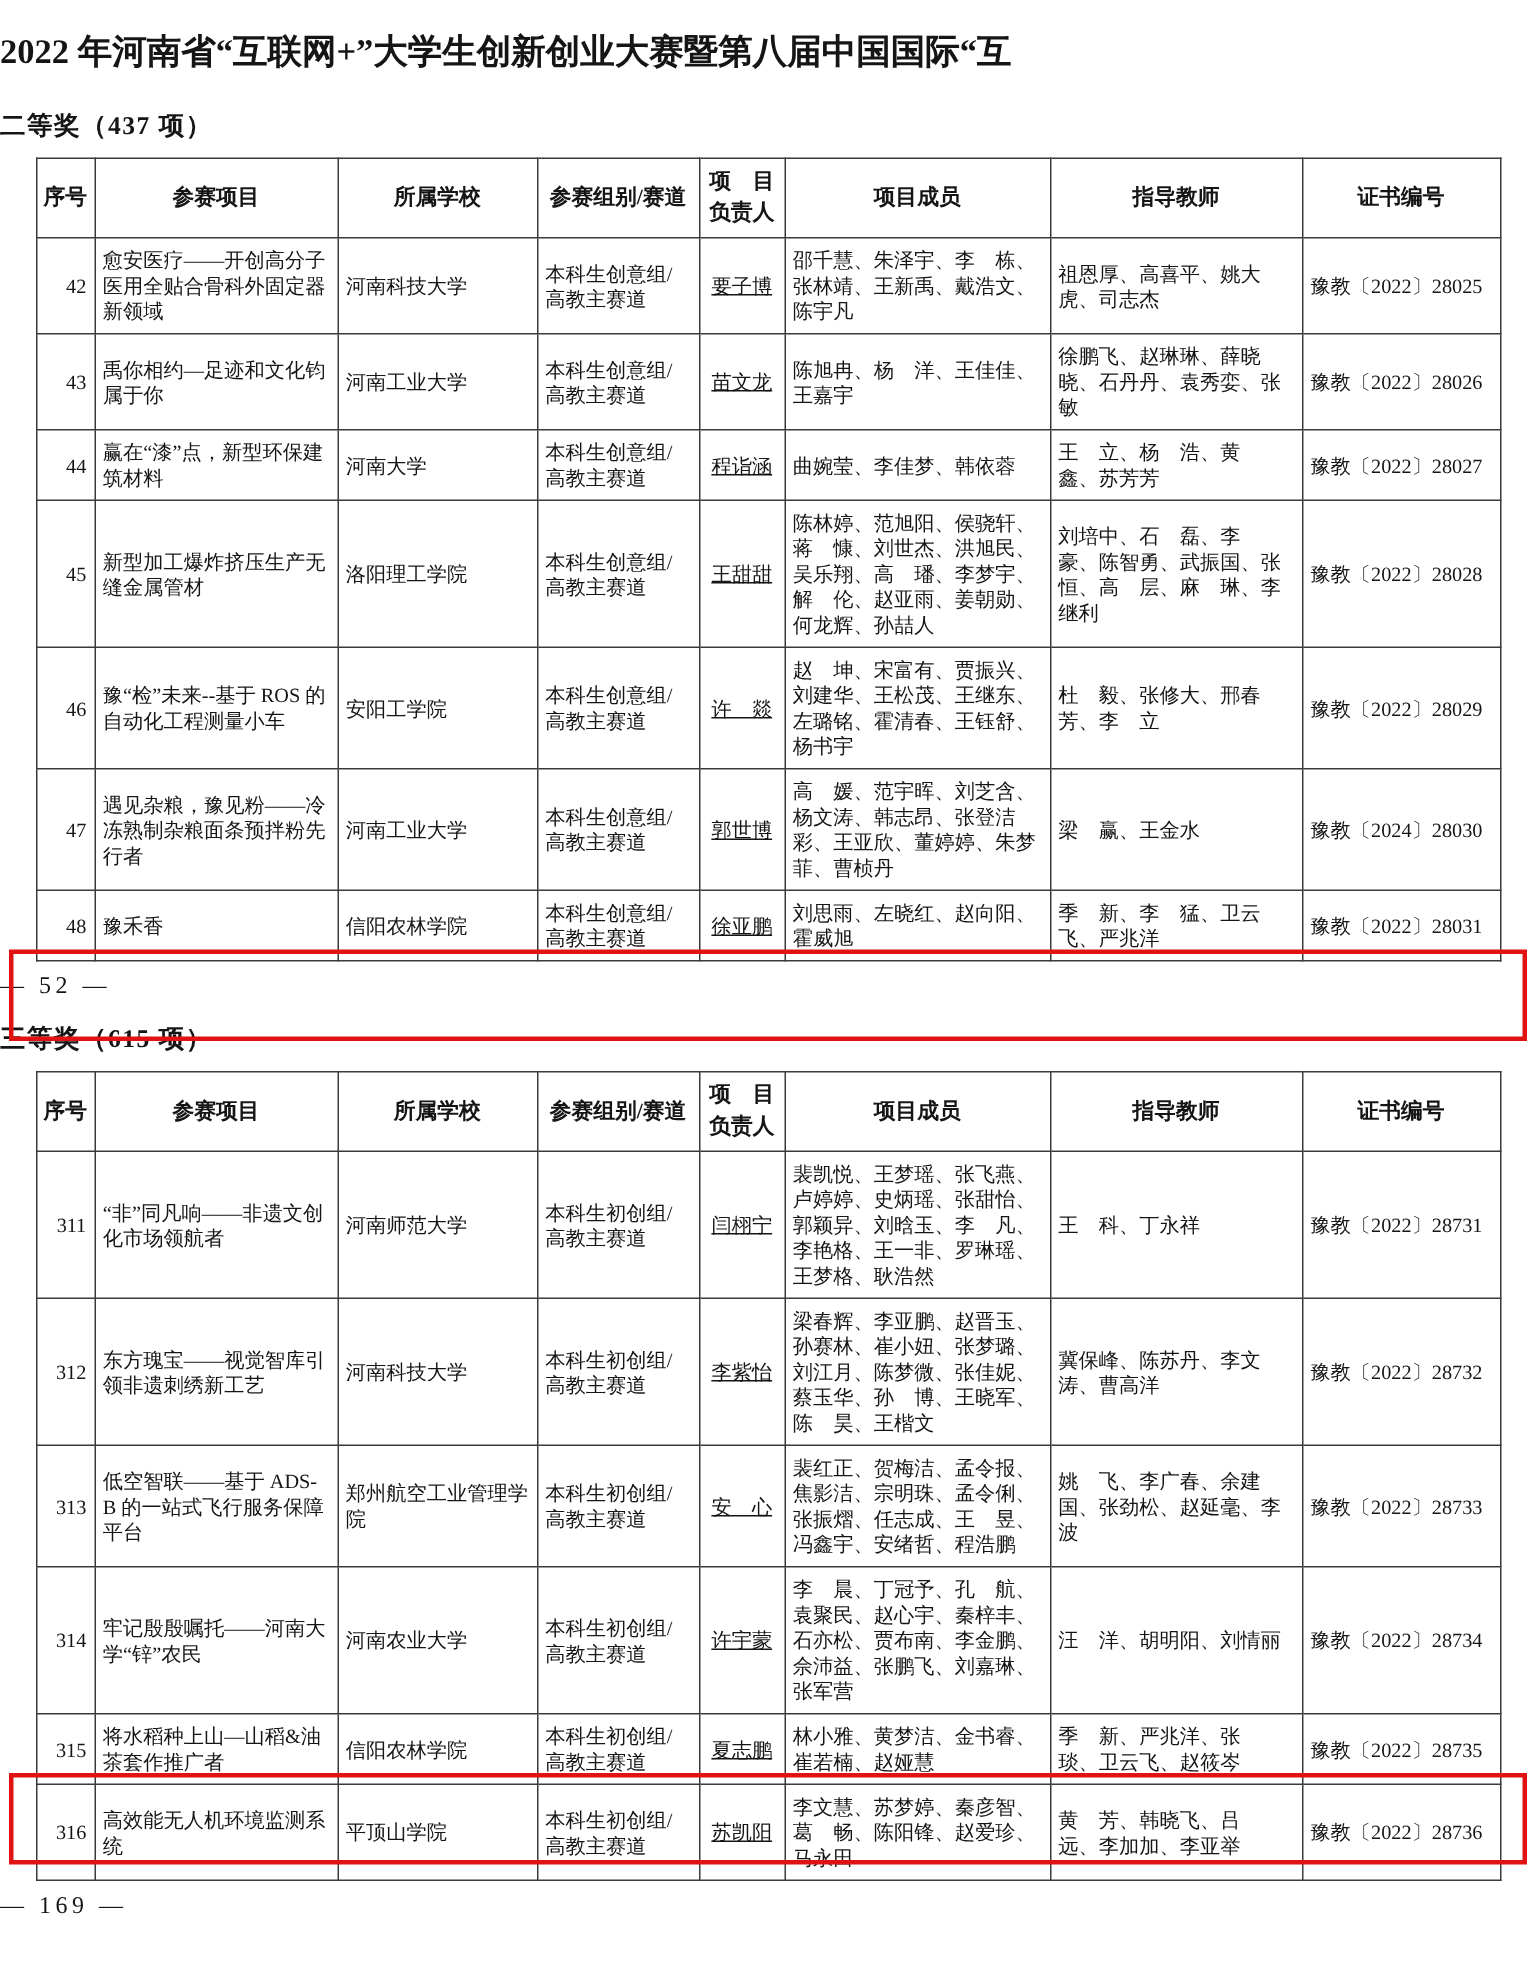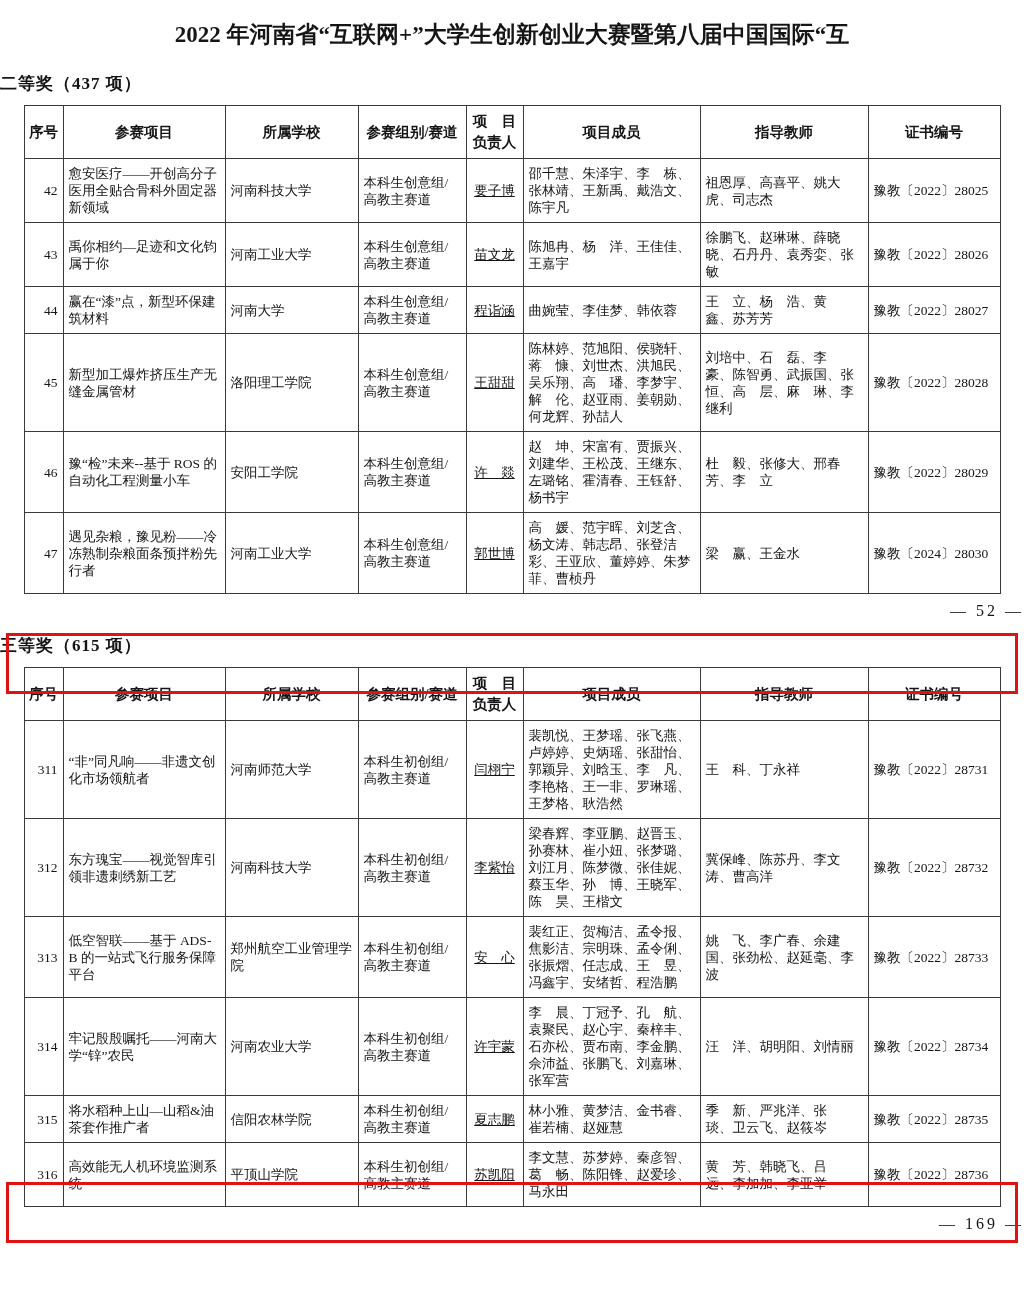--- a/index.html
+++ b/index.html
@@ -1,37 +1,37 @@
 <!DOCTYPE html>
 <html><head>
 <meta charset="utf-8">
 <style>
   html,body { margin:0; padding:0; }
   body {
     width:1024px; height:1310px; position:relative; overflow:hidden;
     background:#ffffff; color:#151515;
     font-family:"Liberation Serif","DejaVu Serif",serif;
   }
-  .doc-title { text-align:center; font-weight:bold; font-size:23px; line-height:46px; padding-top:12px; }
+  .doc-title { font-weight:bold; font-size:23px; line-height:46px; padding-top:12px; }
   .section-heading { text-align:left; font-weight:bold; font-size:17px; margin:14px 0 10px 0; letter-spacing:1px; }
   table.award-table { border-collapse:collapse; table-layout:fixed; width:976px; margin:0 auto; }
   table.award-table th, table.award-table td { border:1px solid #3a3a3a; }
   table.award-table th {
     font-size:14.5px; font-weight:bold; text-align:center; vertical-align:middle;
     padding:5px 2px; line-height:1.45; white-space:pre-line;
   }
   table.award-table td {
     font-size:13.5px; line-height:17px; vertical-align:middle;
     padding:6px 5px; word-break:break-all;
   }
   td.col-no { text-align:right; padding:6px 1px; }
   td.col-leader { text-align:center; padding:6px 2px;text-decoration:underline; }
   td.col-cert { white-space:nowrap; font-size:13px; padding:6px 1px 6px 3px; word-break:keep-all; }
   td.col-group { padding:6px 4px; }
-  .page-marker { text-align:right; font-size:16px; margin:8px 0 6px 0; letter-spacing:3px; }
+  .page-marker { text-align:left; font-size:16px; margin:8px 0 6px 0; letter-spacing:3px; }
   .red-box { position:absolute; border:3px solid #e01212; pointer-events:none; z-index:5; }
   col.c-no{width:39px} col.c-project{width:162px} col.c-school{width:133px}
   col.c-group{width:108px} col.c-leader{width:57px} col.c-members{width:177px}
   col.c-teachers{width:168px} col.c-cert{width:132px}
 </style>
 </head>
 <body>
 
 <div class="doc-title">
   <div>2022 年河南省“互联网+”大学生创新创业大赛暨第八届中国国际“互</div>
@@ -117,20 +117,30 @@
       <tr>
         <td class="col-no">47</td>
         <td class="col-project">遇见杂粮，豫见粉——冷冻熟制杂粮面条预拌粉先行者</td>
         <td class="col-school">河南工业大学</td>
         <td class="col-group">本科生创意组/高教主赛道</td>
         <td class="col-leader">郭世博</td>
         <td class="col-members">高　媛、范宇晖、刘芝含、杨文涛、韩志昂、张登洁彩、王亚欣、董婷婷、朱梦菲、曹桢丹</td>
         <td class="col-teachers">梁　赢、王金水</td>
         <td class="col-cert">豫教〔2024〕28030</td>
       </tr>
+      <tr class="hl">
+        <td class="col-no">48</td>
+        <td class="col-project">豫禾香</td>
+        <td class="col-school">信阳农林学院</td>
+        <td class="col-group">本科生创意组/高教主赛道</td>
+        <td class="col-leader">徐亚鹏</td>
+        <td class="col-members">刘思雨、左晓红、赵向阳、霍威旭</td>
+        <td class="col-teachers">季　新、李　猛、卫云飞、严兆洋</td>
+        <td class="col-cert">豫教〔2022〕28031</td>
+      </tr>
     </tbody>
 </table>
 
 <div class="page-marker">— 52 —</div>
 
 <div class="section-heading">三等奖（615 项）</div>
 
 <table class="award-table">
   <colgroup>
     <col class="c-no">

